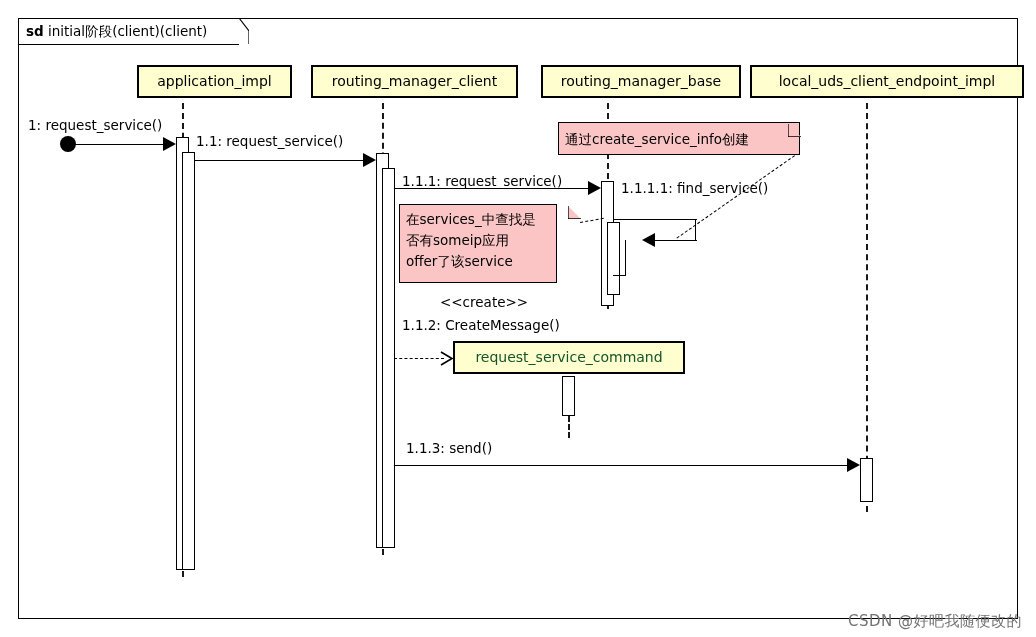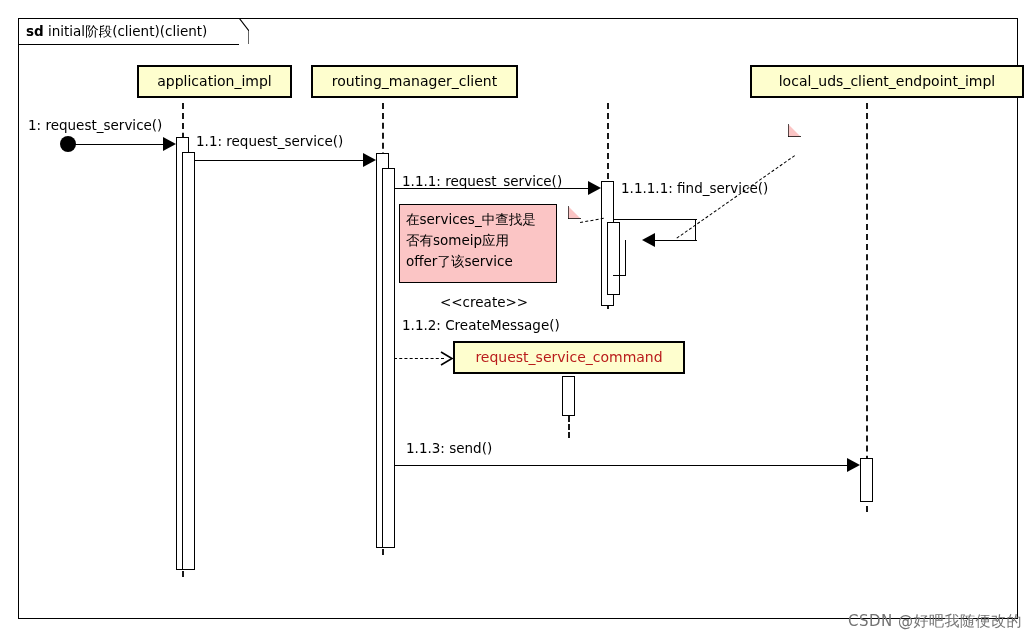--- a/index.html
+++ b/index.html
@@ -151,21 +151,21 @@
     border-top: 1.5px dashed #000;
     transform-origin: 0 0;
   }
 
   
   .created-box {
     position: absolute;
     background: #FEFECE;
     border: 2.4px solid #000;
     font-size: 14px;
-    color: #b91c1c;
+    color: #14532d;
     text-align: center;
     line-height: 29px;
     height: 33px;
     white-space: nowrap;
   }
   .created-stub {
     position: absolute;
     width: 0;
     border-left: 2px dashed #181818;
   }
@@ -195,20 +195,21 @@
   </div>
   <div id="sd-title"><b>sd</b> <span>initial阶段(client)(client)</span></div>
 
   <div class="lifeline" style="left:182px; top:103px; height:474px;"></div>
   <div class="lifeline" style="left:382px; top:103px; height:452px;"></div>
   <div class="lifeline" style="left:607px; top:103px; height:206px;"></div>
   <div class="lifeline" style="left:866px; top:103px; height:409px;"></div>
 
   <div class="participant" style="left:105px; top:65px; width:155px;">application_impl</div>
   <div class="participant" style="left:279px; top:65px; width:207px;">routing_manager_client</div>
+  <div class="participant" style="left:509px; top:65px; width:200px;">routing_manager_base</div>
   <div class="participant" style="left:718px; top:65px; width:274px;">local_uds_client_endpoint_impl</div>
 
   <div class="activation" style="left:176px; top:137px; width:13px; height:433px;"></div>
   <div class="activation" style="left:182px; top:152px; width:13px; height:418px;"></div>
 
   <div class="activation" style="left:376px; top:153px; width:13px; height:395px;"></div>
   <div class="activation" style="left:382px; top:168px; width:13px; height:380px;"></div>
 
   <div class="activation" style="left:601px; top:181px; width:13px; height:125px;"></div>
   <div class="activation" style="left:607px; top:222px; width:13px; height:73px;"></div>
@@ -232,20 +233,21 @@
 
   <div class="msg-line" style="left:613px; top:219px; width:84px;"></div>
   <div class="selfcall-seg" style="left:695px; top:219px; width:0; height:22px; border-left:1.4px solid #000;"></div>
   <div class="msg-line" style="left:655px; top:240px; width:42px;"></div>
   <div class="arrow-left" style="left:642px; top:233px;"></div>
   <div class="msg-label" style="left:621px; top:180px;">1.1.1.1: find_service()</div>
 
   <div class="selfcall-seg" style="left:625px; top:240px; width:0; height:36px; border-left:1.4px solid #000;"></div>
   <div class="msg-line" style="left:613px; top:275px; width:13px;"></div>
 
+  <div class="note" style="left:558px; top:122px; width:242px; height:33px; line-height:25px;">通过create_service_info创建</div>
   <div class="note-fold" style="left:788px; top:122px;">
     <svg width="13" height="13" viewBox="0 0 13 13">
         <path d="M0,0 L13,13 L0,13 Z" fill="#FBC5C5" stroke="none"></path>
         <path d="M0,0 L0,13 L13,13" fill="none" stroke="#000" stroke-width="1.3"></path>
       </svg>
   </div>
 
   <div class="note-link" style="left:795px; top:156px; width:144px; transform: rotate(145deg);"></div>
 
   <div class="note" style="left:399px; top:204px; width:158px; height:79px;">在services_中查找是

